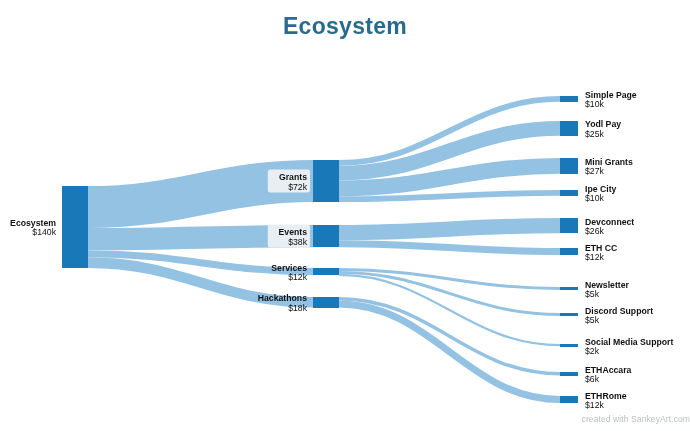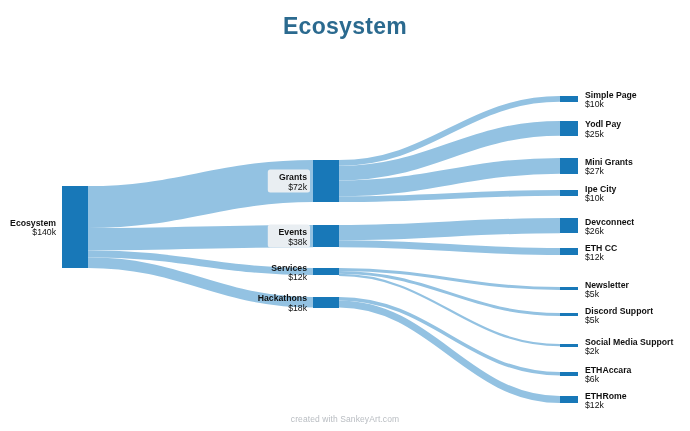--- a/index.html
+++ b/index.html
@@ -29,21 +29,21 @@
     font-size: 23px;
     font-weight: bold;
     color: #2b6a8f;
     letter-spacing: 0.3px;
   }
   .credit {
     position: absolute;
     top: 414px;
     left: 0;
     width: 690px;
-    text-align: center;
+    text-align: right;
     font-size: 8.5px;
     color: #b9bdc2;
     letter-spacing: 0.1px;
   }
   svg { display: block; }
   .node-rect { shape-rendering: crispEdges; }
   .link-path { fill: none; }
   .lbl-name {
     font-family: "Liberation Sans", sans-serif;
     font-size: 8.7px;

